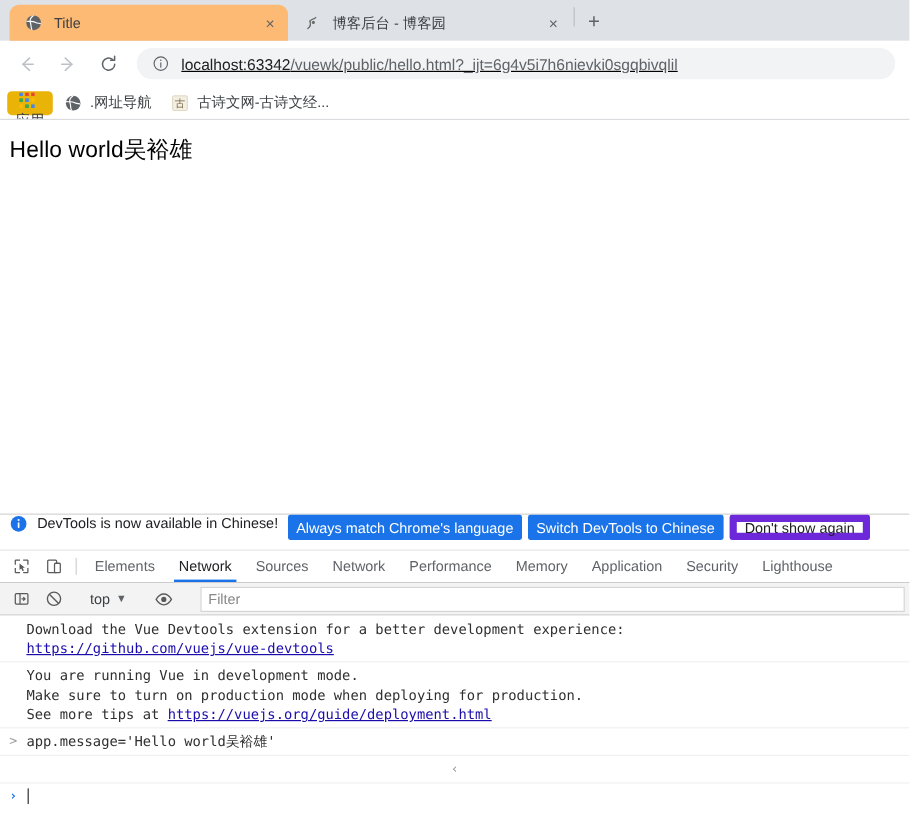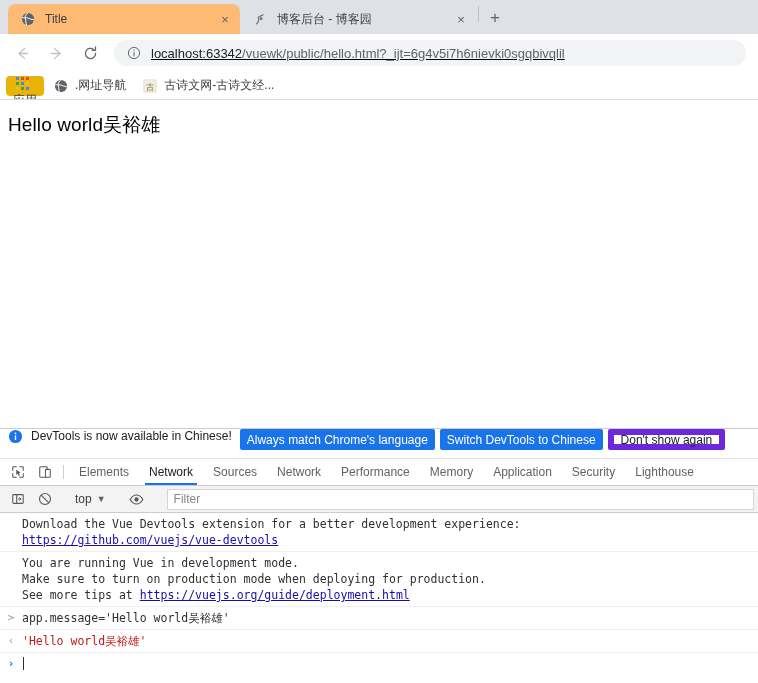--- a/index.html
+++ b/index.html
@@ -530,21 +530,20 @@
 <span>See more tips at </span><span class="lnk">https://vuejs.org/guide/deployment.html</span></div>
       </div>
 
       <div class="msg">
         <div class="msg-gutter">&gt;</div>
         <div class="msg-body"><span class="jsexp">app.message='Hello world吴裕雄'</span></div>
       </div>
 
       <div class="msg">
         <div class="msg-gutter">‹</div>
-        <div class="msg-body"><span class="strlit">'Hello world吴裕雄'</span></div>
       </div>
 
       <div class="msg" style="border-bottom:none">
         <div class="msg-gutter blue">›</div>
         <div class="msg-body"><span></span><span class="caret-bar"></span></div>
       </div>
 
     </div>
   </div>
 

